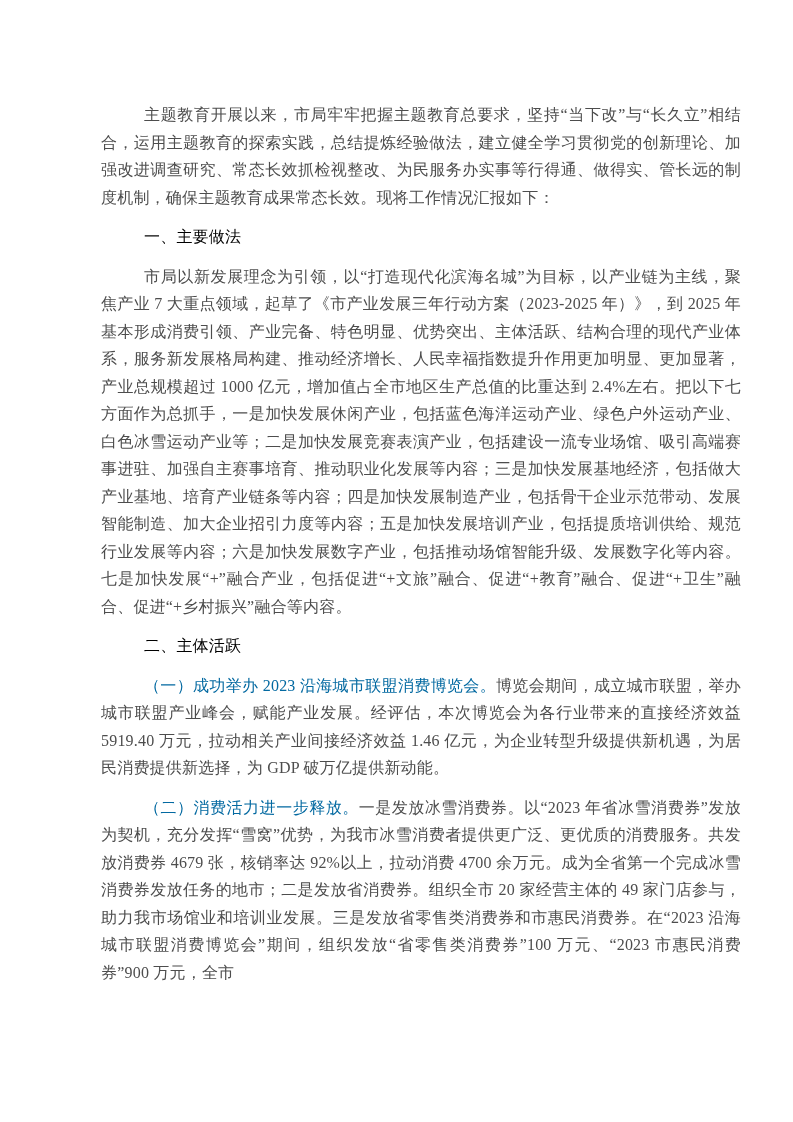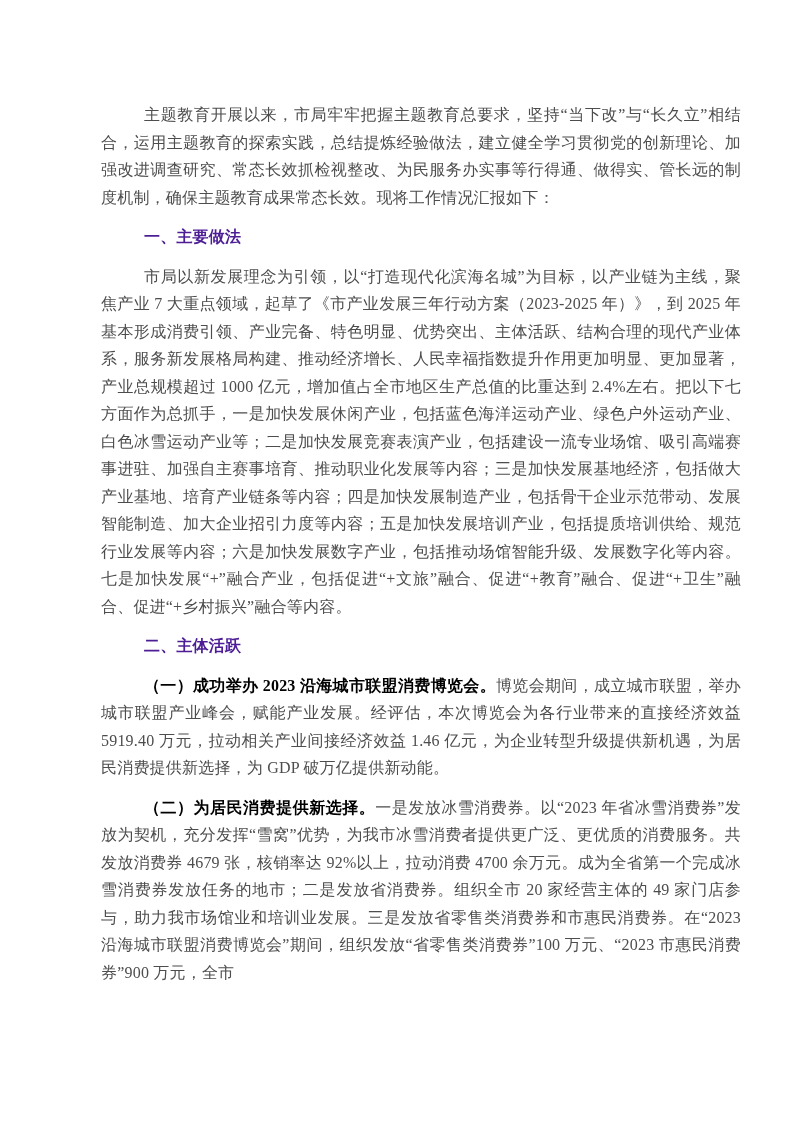--- a/index.html
+++ b/index.html
@@ -26,40 +26,40 @@
     font-size: 16px;
     line-height: 27.5px;
     text-align: justify;
     text-indent: 43px;
     letter-spacing: 0.2px;
   }
   .heading {
     margin: 0 0 12px 0;
     font-size: 16px;
     line-height: 27.5px;
-    font-weight: bold;
-    color: #4c1d95;
+    font-weight: normal;
+    color: #000000;
     text-indent: 43px;
     letter-spacing: 0.2px;
   }
   .lead {
-    font-weight: bold;
-    color: #000000;
+    font-weight: normal;
+    color: #0369a1;
   }
 </style>
 </head>
 <body>
 
 <div class="page">
 
   <p class="para">主题教育开展以来，市局牢牢把握主题教育总要求，坚持“当下改”与“长久立”相结合，运用主题教育的探索实践，总结提炼经验做法，建立健全学习贯彻党的创新理论、加强改进调查研究、常态长效抓检视整改、为民服务办实事等行得通、做得实、管长远的制度机制，确保主题教育成果常态长效。现将工作情况汇报如下：</p>
 
   <h2 class="heading">一、主要做法</h2>
 
   <p class="para">市局以新发展理念为引领，以“打造现代化滨海名城”为目标，以产业链为主线，聚焦产业 7 大重点领域，起草了《市产业发展三年行动方案（2023-2025 年）》，到 2025 年基本形成消费引领、产业完备、特色明显、优势突出、主体活跃、结构合理的现代产业体系，服务新发展格局构建、推动经济增长、人民幸福指数提升作用更加明显、更加显著，产业总规模超过 1000 亿元，增加值占全市地区生产总值的比重达到 2.4%左右。把以下七方面作为总抓手，一是加快发展休闲产业，包括蓝色海洋运动产业、绿色户外运动产业、白色冰雪运动产业等；二是加快发展竞赛表演产业，包括建设一流专业场馆、吸引高端赛事进驻、加强自主赛事培育、推动职业化发展等内容；三是加快发展基地经济，包括做大产业基地、培育产业链条等内容；四是加快发展制造产业，包括骨干企业示范带动、发展智能制造、加大企业招引力度等内容；五是加快发展培训产业，包括提质培训供给、规范行业发展等内容；六是加快发展数字产业，包括推动场馆智能升级、发展数字化等内容。七是加快发展“+”融合产业，包括促进“+文旅”融合、促进“+教育”融合、促进“+卫生”融合、促进“+乡村振兴”融合等内容。</p>
 
   <h2 class="heading">二、主体活跃</h2>
 
   <p class="para"><span class="lead">（一）成功举办 2023 沿海城市联盟消费博览会。</span><span>博览会期间，成立城市联盟，举办城市联盟产业峰会，赋能产业发展。经评估，本次博览会为各行业带来的直接经济效益 5919.40 万元，拉动相关产业间接经济效益 1.46 亿元，为企业转型升级提供新机遇，为居民消费提供新选择，为 GDP 破万亿提供新动能。</span></p>
 
-  <p class="para"><span class="lead">（二）为居民消费提供新选择。</span><span>一是发放冰雪消费券。以“2023 年省冰雪消费券”发放为契机，充分发挥“雪窝”优势，为我市冰雪消费者提供更广泛、更优质的消费服务。共发放消费券 4679 张，核销率达 92%以上，拉动消费 4700 余万元。成为全省第一个完成冰雪消费券发放任务的地市；二是发放省消费券。组织全市 20 家经营主体的 49 家门店参与，助力我市场馆业和培训业发展。三是发放省零售类消费券和市惠民消费券。在“2023 沿海城市联盟消费博览会”期间，组织发放“省零售类消费券”100 万元、“2023 市惠民消费券”900 万元，全市</span></p>
+  <p class="para"><span class="lead">（二）消费活力进一步释放。</span><span>一是发放冰雪消费券。以“2023 年省冰雪消费券”发放为契机，充分发挥“雪窝”优势，为我市冰雪消费者提供更广泛、更优质的消费服务。共发放消费券 4679 张，核销率达 92%以上，拉动消费 4700 余万元。成为全省第一个完成冰雪消费券发放任务的地市；二是发放省消费券。组织全市 20 家经营主体的 49 家门店参与，助力我市场馆业和培训业发展。三是发放省零售类消费券和市惠民消费券。在“2023 沿海城市联盟消费博览会”期间，组织发放“省零售类消费券”100 万元、“2023 市惠民消费券”900 万元，全市</span></p>
 
 </div>
 
 </body></html>

